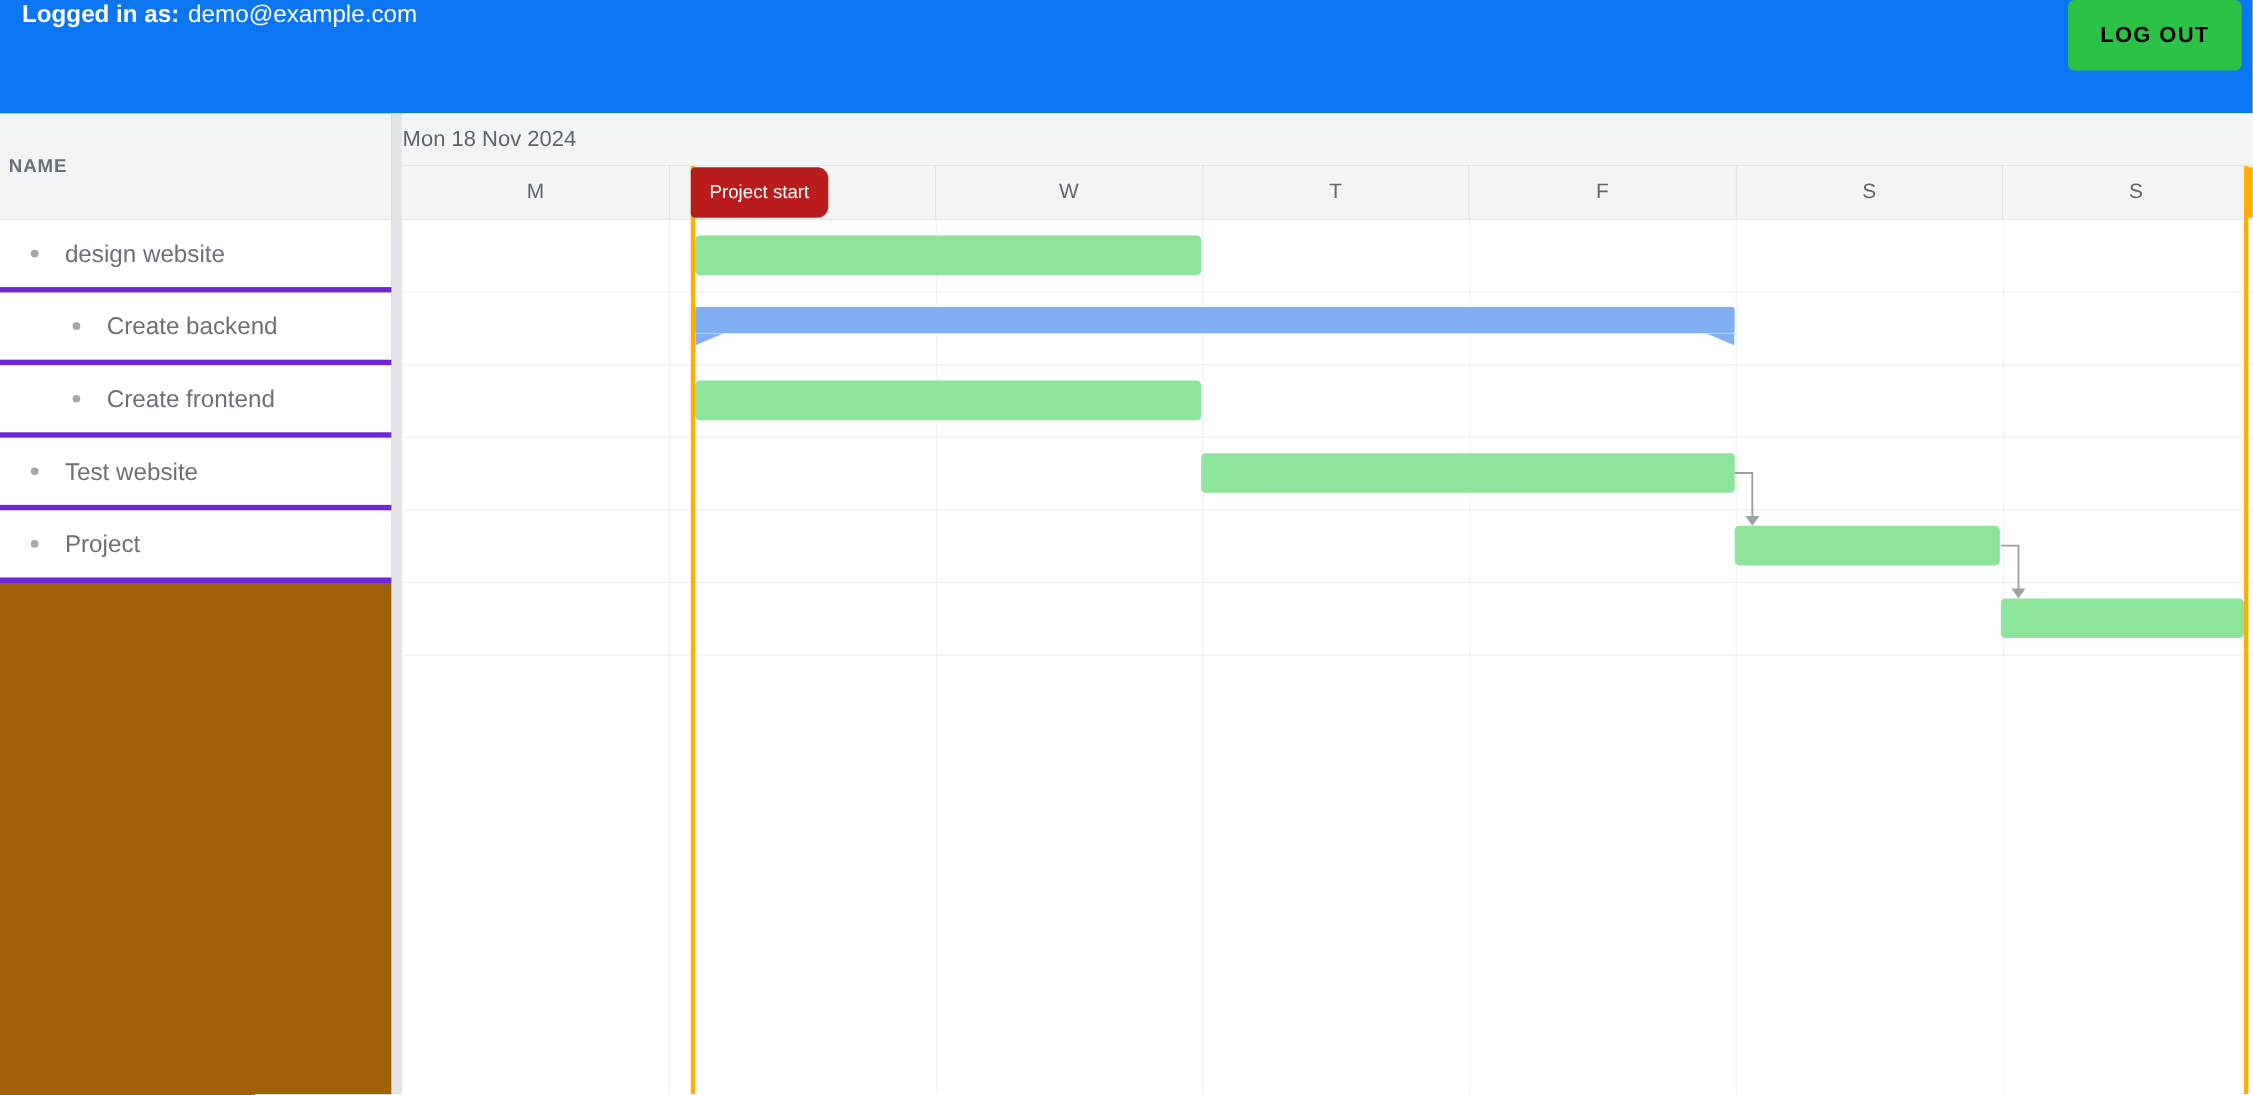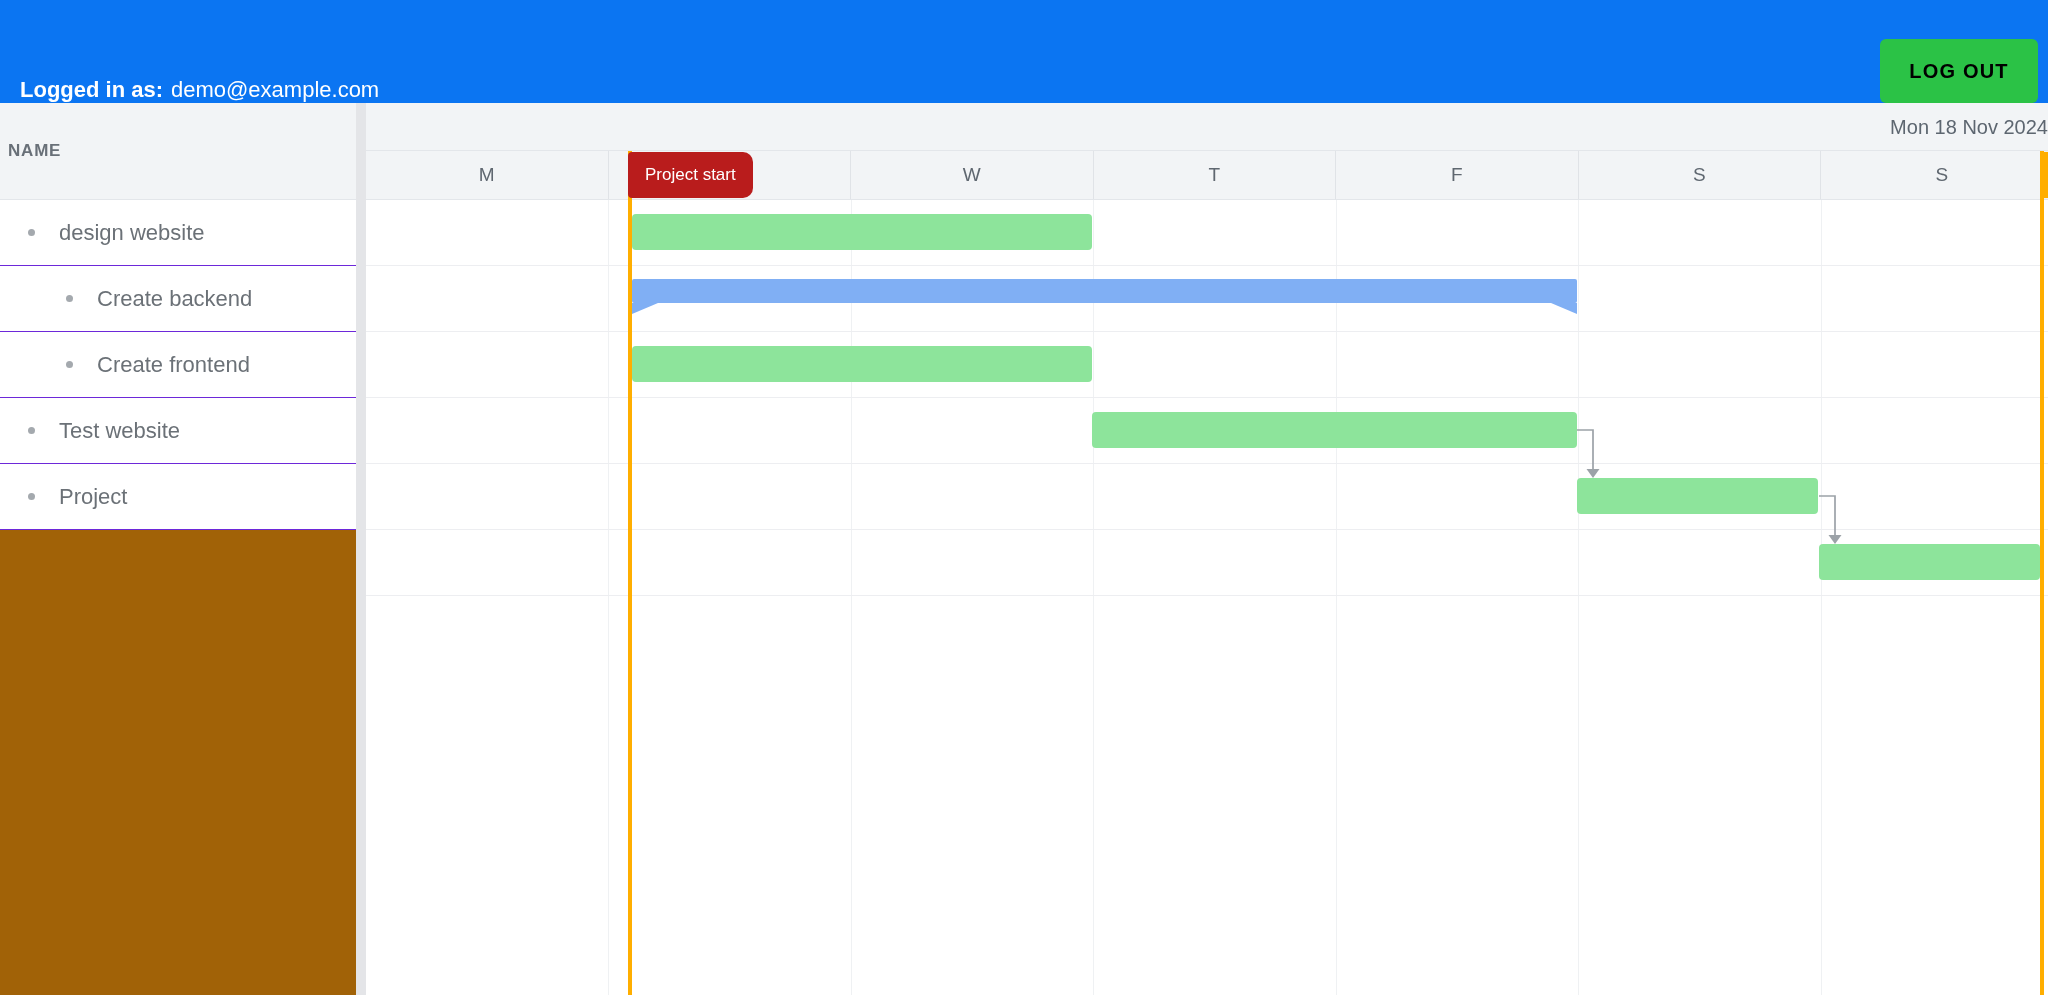--- a/index.html
+++ b/index.html
@@ -1,51 +1,51 @@
 <!DOCTYPE html>
 <html><head>
 <meta charset="utf-8">
 <style>
   * { margin:0; padding:0; box-sizing:border-box; }
   html,body { width:2048px; height:995px; overflow:hidden; background:#fff;
               font-family:"Liberation Sans", sans-serif; }
 
   
-  .topbar { height:103px; background:#0b75f2; display:flex; align-items:flex-end;
+  .topbar { height:103px; background:#0b75f2; display:flex; align-items:flex-start;
             padding:0 10px 0 20px; }
   .login-info { color:#fff; font-size:22px; }
   .login-info .lbl { font-weight:700; margin-right:8px; }
   .logout-btn { margin-left:auto; width:158px; height:64px; background:#2bc246;
                 color:#000000; border:none; border-radius:6px; font-size:20px;
                 font-weight:700; letter-spacing:1.2px; font-family:inherit; cursor:pointer; }
 
   
   .main { display:flex; height:892px; }
 
   
   .grid-panel { width:356px; flex:none; background:#a16207; }
   .grid-header { height:97px; background:#f2f4f6; border-bottom:1px solid #e3e6ea;
                  display:flex; align-items:center; padding-left:8px; font-size:17px;
                  font-weight:600; letter-spacing:0.8px; color:#697078; }
-  .grid-row { height:66px; border-bottom:1px solid #6d28d9; display:flex;
+  .grid-row { height:66px; border-bottom:5px solid #6d28d9; display:flex;
               align-items:center; font-size:22px; color:#6b7177; background:#fff;
               cursor:pointer; white-space:nowrap; }
   .grid-row .bullet { width:7px; height:7px; border-radius:50%; background:#a4a9ae;
                       margin:0 24px 0 28px; flex:none; }
   .grid-row.indent .bullet { margin-left:66px; }
   .grid-row.summary { font-weight:700; color:#60666d; }
   .chevron { width:26px; height:26px; margin:0 12px 0 20px; flex:none; }
 
   
   .splitter { width:10px; flex:none; background:#e4e5e8; cursor:col-resize; }
 
   
   .chart { flex:1; position:relative; overflow:hidden; background:#fff; }
   .scale-top { position:absolute; top:0; left:0; right:0; height:48px;
-               background:#f2f4f6; border-bottom:1px solid #e3e6ea; text-align:right;
+               background:#f2f4f6; border-bottom:1px solid #e3e6ea; text-align:left;
                line-height:48px; font-size:20px; color:#5d6670; }
   .scale-days { position:absolute; top:48px; left:0; right:0; height:49px;
                 background:#f2f4f6; border-bottom:1px solid #e3e6ea; display:flex; }
   .day-cell { width:242.5px; flex:none; border-right:1px solid #e0e3e7;
               text-align:center; line-height:47px; font-size:19px; color:#5f6770; }
 
   .chart-body { position:absolute; top:97px; left:0; right:0; bottom:0; }
   .vline { position:absolute; top:0; bottom:0; width:1px; background:#eff1f3; }
   .hline { position:absolute; left:0; right:0; height:1px; background:#edeef1; }
 

